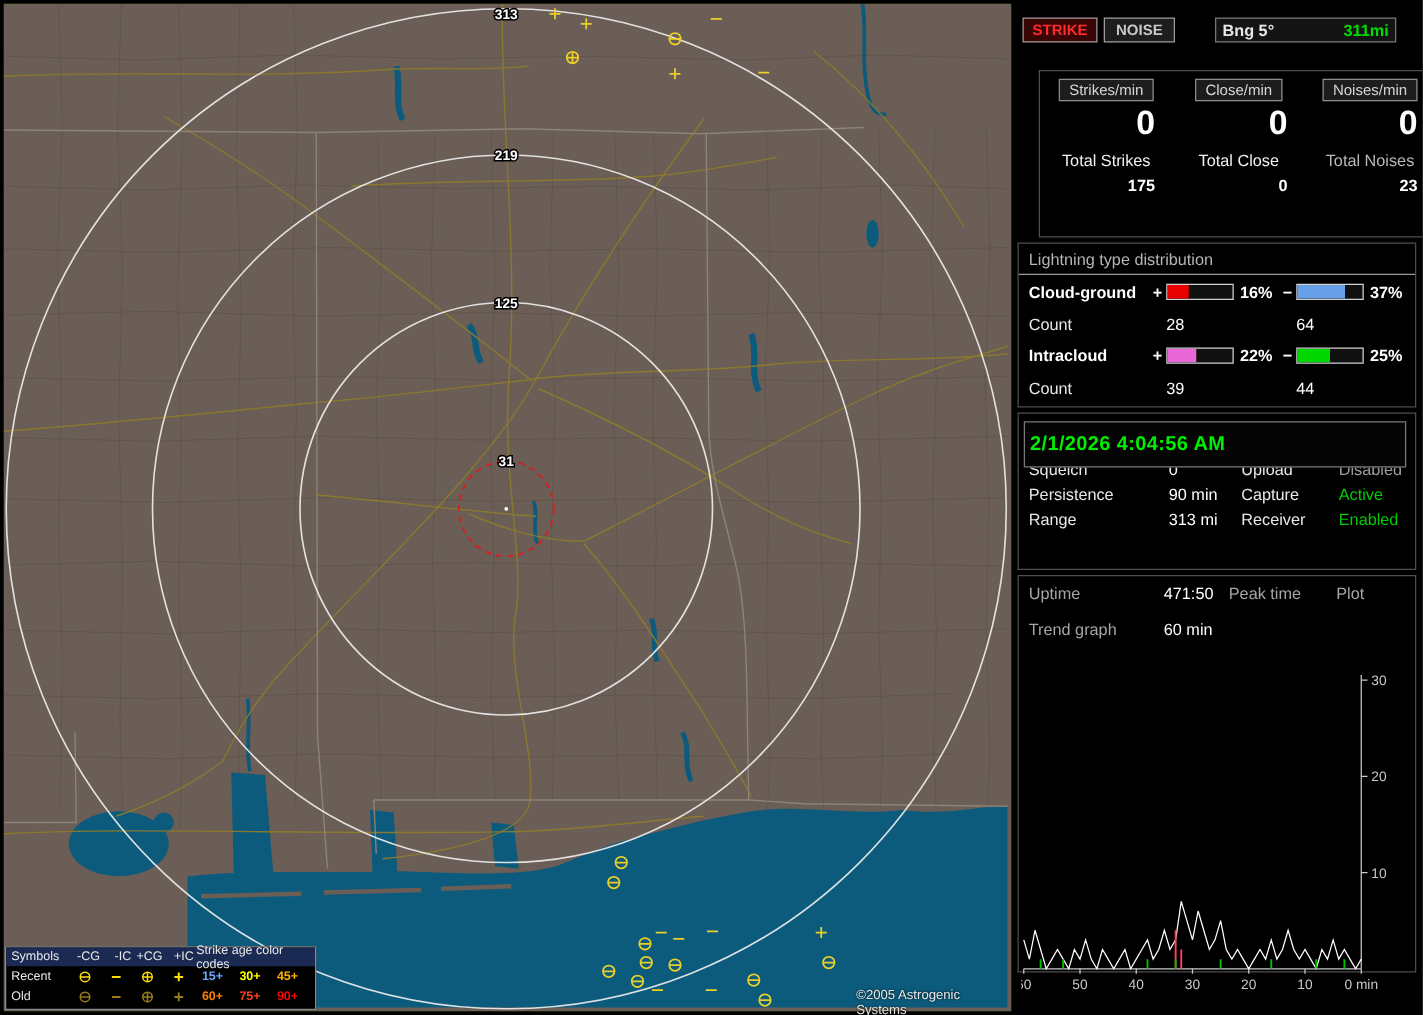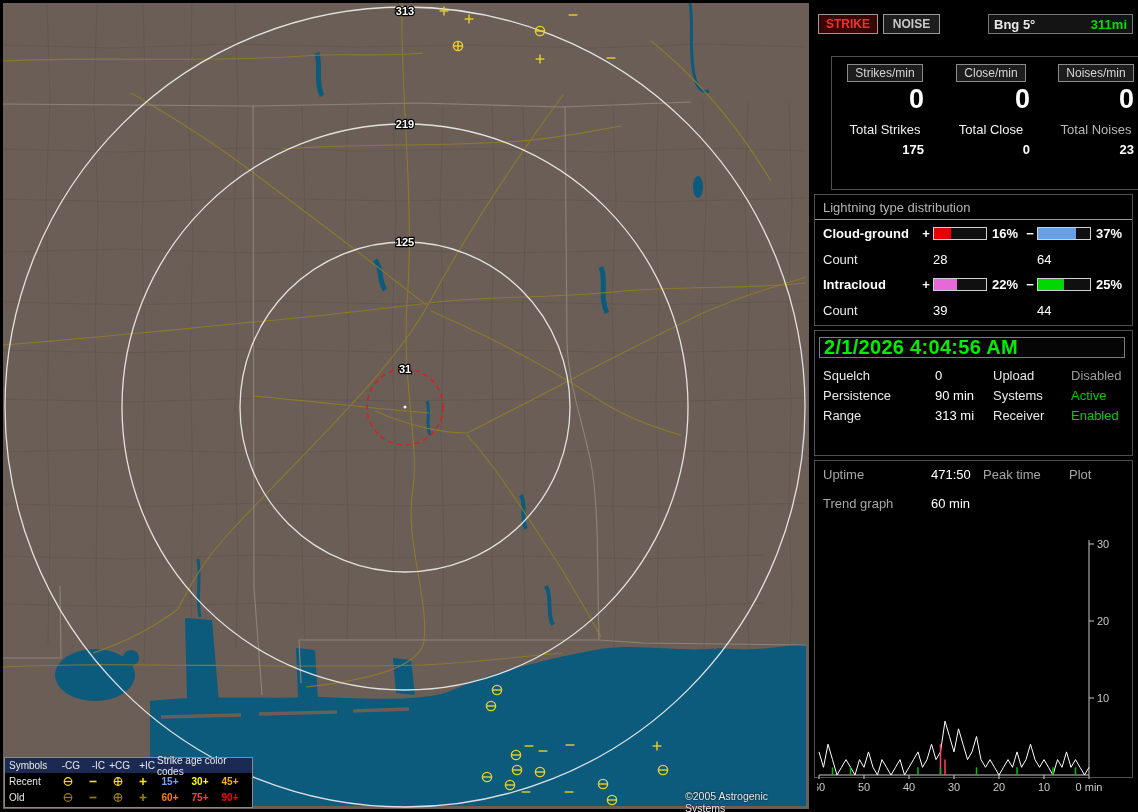--- a/index.html
+++ b/index.html
@@ -25,21 +25,21 @@
   .lg-age{width:30px;text-align:center;font-weight:bold;}
   .lg-age-title{flex:1;text-align:left;padding-left:2px;}
 
   
   #rp{left:812px;top:0;width:326px;height:812px;background:#000;}
   .box{position:absolute;border:1px solid #4f4f4f;box-sizing:border-box;}
   .ind{position:absolute;height:20px;border:1px solid #9a9a9a;background:#1d1d1d;
        font-size:12px;font-weight:bold;display:flex;align-items:center;justify-content:center;
        padding:0 6px;box-sizing:border-box;}
   .strike-ind{background:#3a0505;}
-  #bng{left:176px;top:14px;width:145px;height:20px;background:#141414;border:1px solid #777;
+  #bng{left:160px;top:14px;width:145px;height:20px;background:#141414;border:1px solid #777;
        display:flex;align-items:center;padding:0 5px;box-sizing:border-box;font-size:13px;font-weight:bold;}
 
   .c3{display:grid;grid-template-columns:106px 106px 104px;}
   .rate-cell{text-align:center;}
   .rate-btn{display:inline-block;border:1px solid #8a8a8a;background:#1d1d1d;color:#d6d6d6;
             font-size:12px;padding:1px 7px;}
   .zero{font-size:27px;font-weight:bold;color:#fff;text-align:right;padding-right:14px;line-height:1.05;}
   .tlabel{font-size:13px;text-align:center;}
   .tvalue{font-size:13px;font-weight:bold;color:#fff;text-align:right;padding-right:14px;}
 
@@ -49,23 +49,23 @@
         height:27px;padding-left:8px;font-size:13px;}
   .crow{height:24px;}
   .dname{font-weight:bold;color:#fff;}
   .dsign{font-weight:bold;color:#fff;text-align:center;}
   .dpct{font-weight:bold;color:#fff;padding-left:3px;}
   .dcount{color:#fff;}
   .gauge{display:inline-block;width:52px;height:11px;border:1px solid #d0d0d0;background:#101010;
          overflow:hidden;vertical-align:middle;}
   .gauge-fill{display:block;height:100%;width:0;}
 
-  #dtbar{position:absolute;left:4px;top:6px;width:306px;height:21px;border:1px solid #7a7a7a;
+  #dtbar{position:absolute;left:4px;top:6px;width:306px;height:37px;border:1px solid #7a7a7a;
          background:#050505;display:flex;align-items:center;padding-left:4px;box-sizing:border-box;
-         font-size:20px;font-weight:bold;letter-spacing:.3px;}
+         font-size:16px;font-weight:bold;letter-spacing:.3px;}
   .srow{display:grid;grid-template-columns:112px 58px 78px auto;height:20px;align-items:center;
         padding-left:8px;font-size:13px;}
   .trow{display:grid;grid-template-columns:108px 52px 86px auto;height:22px;align-items:center;
         padding-left:8px;font-size:13px;}
   .gray{color:#a6a6a6;}
   .white{color:#fff;}
 
   #trend-svg{position:absolute;left:2px;top:76px;}
   #trend-svg text{font:11px "Liberation Sans",sans-serif;fill:#c8c8c8;}
 </style>
@@ -399,21 +399,21 @@
     <div style="margin-top:34px;">
       <div class="srow">
         <span>Squelch</span>
         <span class="white">0</span>
         <span>Upload</span>
         <span style="color: rgb(156, 156, 156);">Disabled</span>
       </div>
       <div class="srow">
         <span>Persistence</span>
         <span class="white">90 min</span>
-        <span>Systems</span>
+        <span>Capture</span>
         <span style="color: rgb(0, 204, 0);">Active</span>
       </div>
       <div class="srow">
         <span>Range</span>
         <span class="white">313 mi</span>
         <span>Receiver</span>
         <span style="color: rgb(0, 204, 0);">Enabled</span>
       </div>
     </div>
   </div>

